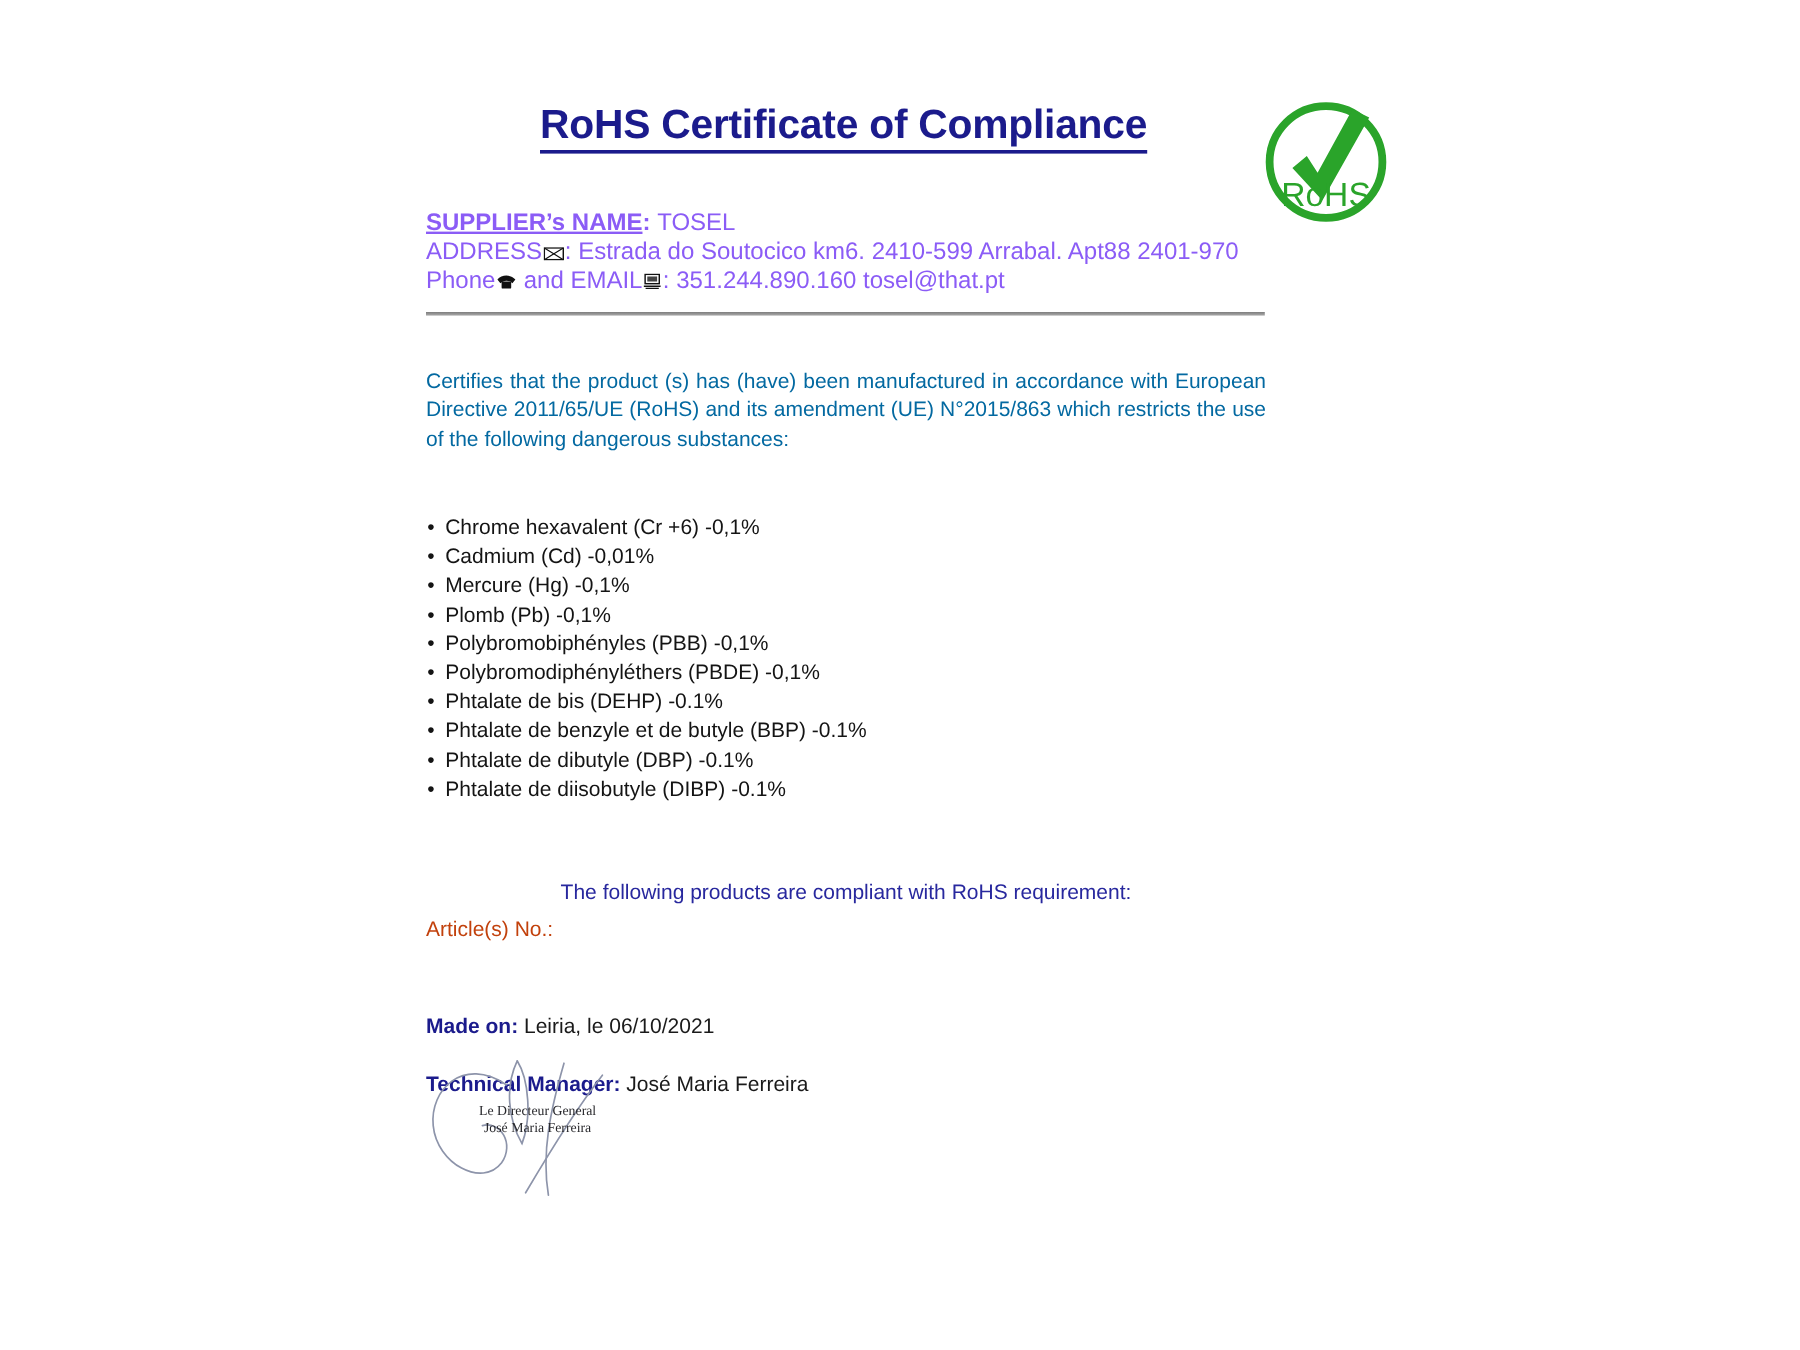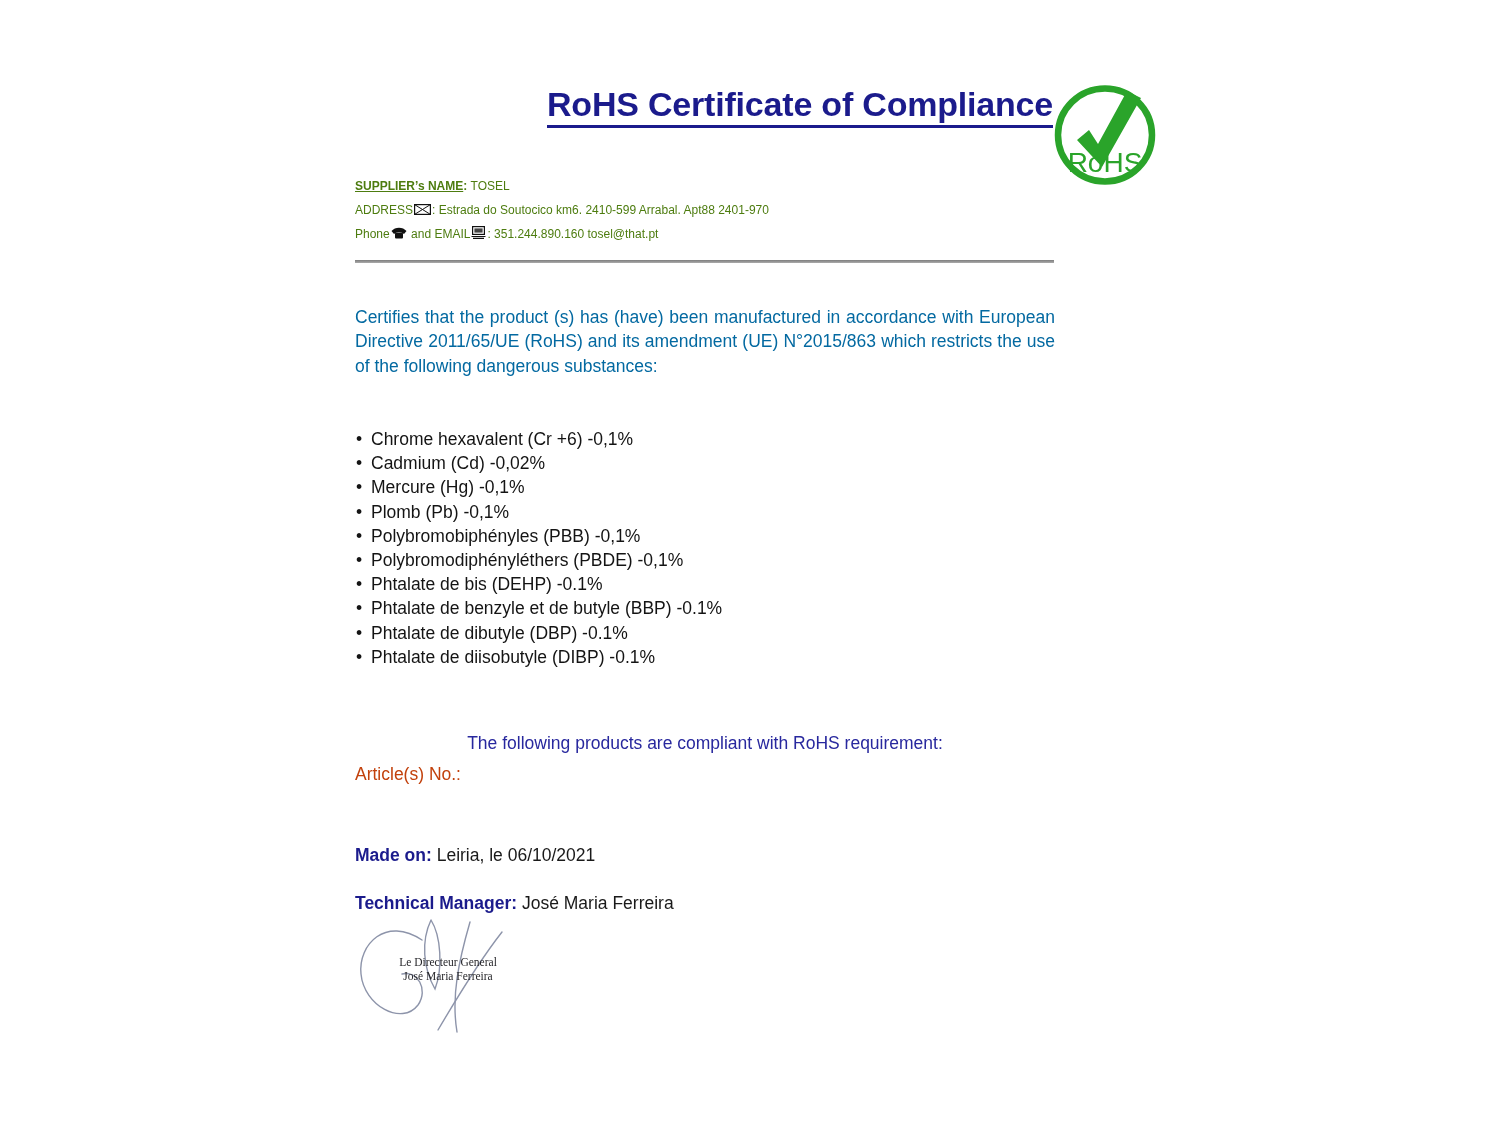--- a/index.html
+++ b/index.html
@@ -9,38 +9,38 @@
     font-family: "Liberation Sans", "DejaVu Sans", sans-serif;
     color: #1a1a1a;
     position: relative;
     overflow: hidden;
   }
   .page { position: absolute; inset: 0; }
 
   
   .title-wrap {
     position: absolute; left: 353px; top: 86px; width: 700px;
-    text-align: right;
+    text-align: center;
   }
   .title {
     display: inline-block;
     font-size: 34px; font-weight: bold; letter-spacing: -0.2px;
     color: #1b1b8c;
     border-bottom: 3px solid #1b1b8c;
     padding-bottom: 2px;
     line-height: 1.1;
   }
 
   
   .logo { position: absolute; left: 1052px; top: 83px; }
 
   
   .supplier {
     position: absolute; left: 355px; top: 174px; width: 700px;
-    font-size: 12px; line-height: 24px; color: #4d7c0f;
+    font-size: 20px; line-height: 24px; color: #8b5cf6;
   }
   .supplier .lbl-bold { font-weight: bold; }
   .supplier .lbl-underline { text-decoration: underline; }
   .supplier svg { vertical-align: -1px; margin: 0 1px; }
 
   
   .divider {
     position: absolute; left: 355px; top: 260px; width: 699px; height: 3px;
     background: linear-gradient(#7d7d7d, #ababab);
   }
@@ -80,21 +80,21 @@
     position: absolute; left: 355px; width: 760px;
     font-size: 17.5px; color: #1a1a1a;
   }
   .made-on { top: 845px; }
   .manager { top: 893px; }
   .navy-bold { color: #1b1b8c; font-weight: bold; text-align: center; }
   .italic { }
 
   
   .signature {
-    position: absolute; left: 352px; top: 908px;
+    position: absolute; left: 352px; top: 872px;
     width: 170px; height: 135px;
   }
   .signature svg { position: absolute; left: 0; top: 0; }
   .stamp {
     position: absolute; left: 38px; top: 47px; width: 116px;
     text-align: center;
     font-family: "Liberation Serif", "DejaVu Serif", serif;
     font-size: 11.5px; line-height: 14px; color: #26262a;
   }
 </style>
@@ -136,21 +136,21 @@
         </svg><span>: 351.244.890.160 tosel@that.pt</span>
     </div>
   </div>
 
   <div class="divider"></div>
 
   <div class="cert-paragraph">Certifies that the product (s) has (have) been manufactured in accordance with European Directive 2011/65/UE (RoHS) and its amendment (UE) N°2015/863 which restricts the use of the following dangerous substances:</div>
 
   <ul class="substances">
     <li>Chrome hexavalent (Cr +6) -0,1%</li>
-    <li>Cadmium (Cd) -0,02%</li>
+    <li>Cadmium (Cd) -0,01%</li>
     <li>Mercure (Hg) -0,1%</li>
     <li>Plomb (Pb) -0,1%</li>
     <li>Polybromobiphényles (PBB) -0,1%</li>
     <li>Polybromodiphényléthers (PBDE) -0,1%</li>
     <li>Phtalate de bis (DEHP) -0.1%</li>
     <li>Phtalate de benzyle et de butyle (BBP) -0.1%</li>
     <li>Phtalate de dibutyle (DBP) -0.1%</li>
     <li>Phtalate de diisobutyle (DIBP) -0.1%</li>
   </ul>
 

